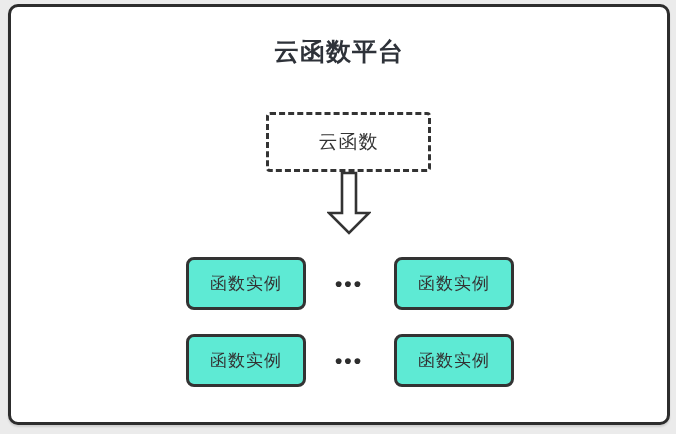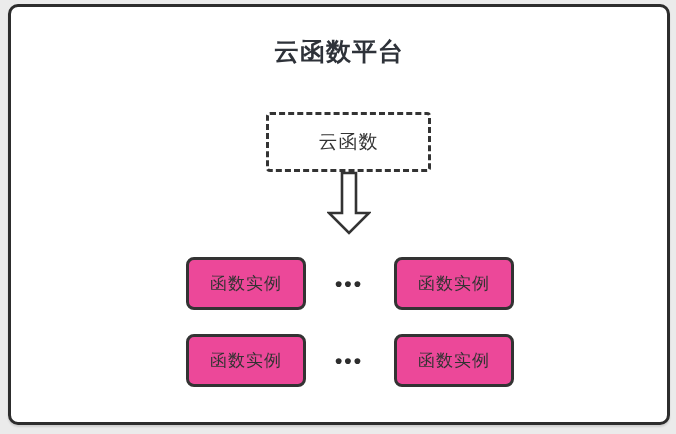--- a/index.html
+++ b/index.html
@@ -64,21 +64,21 @@
     width: 44px;
     height: 64px;
   }
   .inst-box {
     position: absolute;
     width: 120px;
     height: 53px;
     box-sizing: border-box;
     border: 3px solid #333333;
     border-radius: 8px;
-    background: #ec4899;
+    background: #5eead4;
     display: flex;
     align-items: center;
     justify-content: center;
   }
   .inst-box .label {
     font-size: 17px;
     color: #333333;
     letter-spacing: 1px;
   }
   .row1-left  { left: 175px; top: 250px; }

